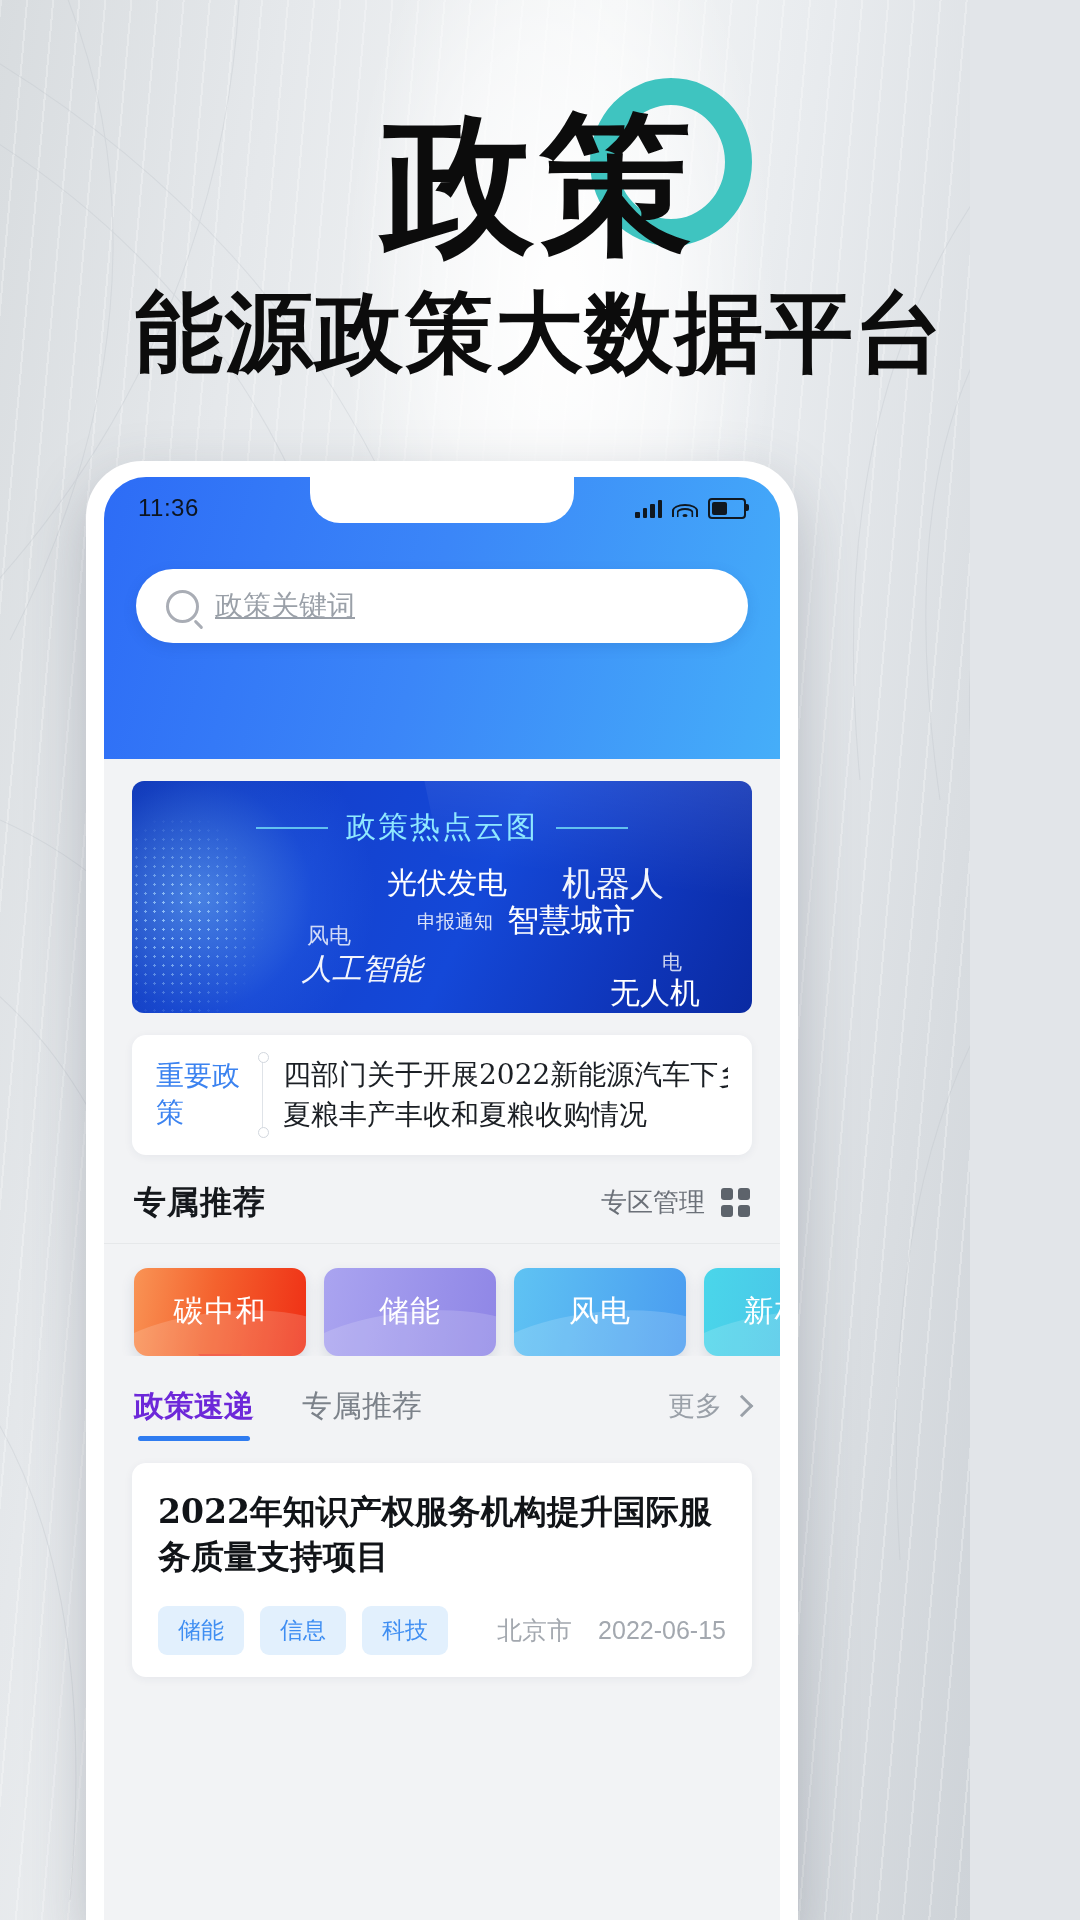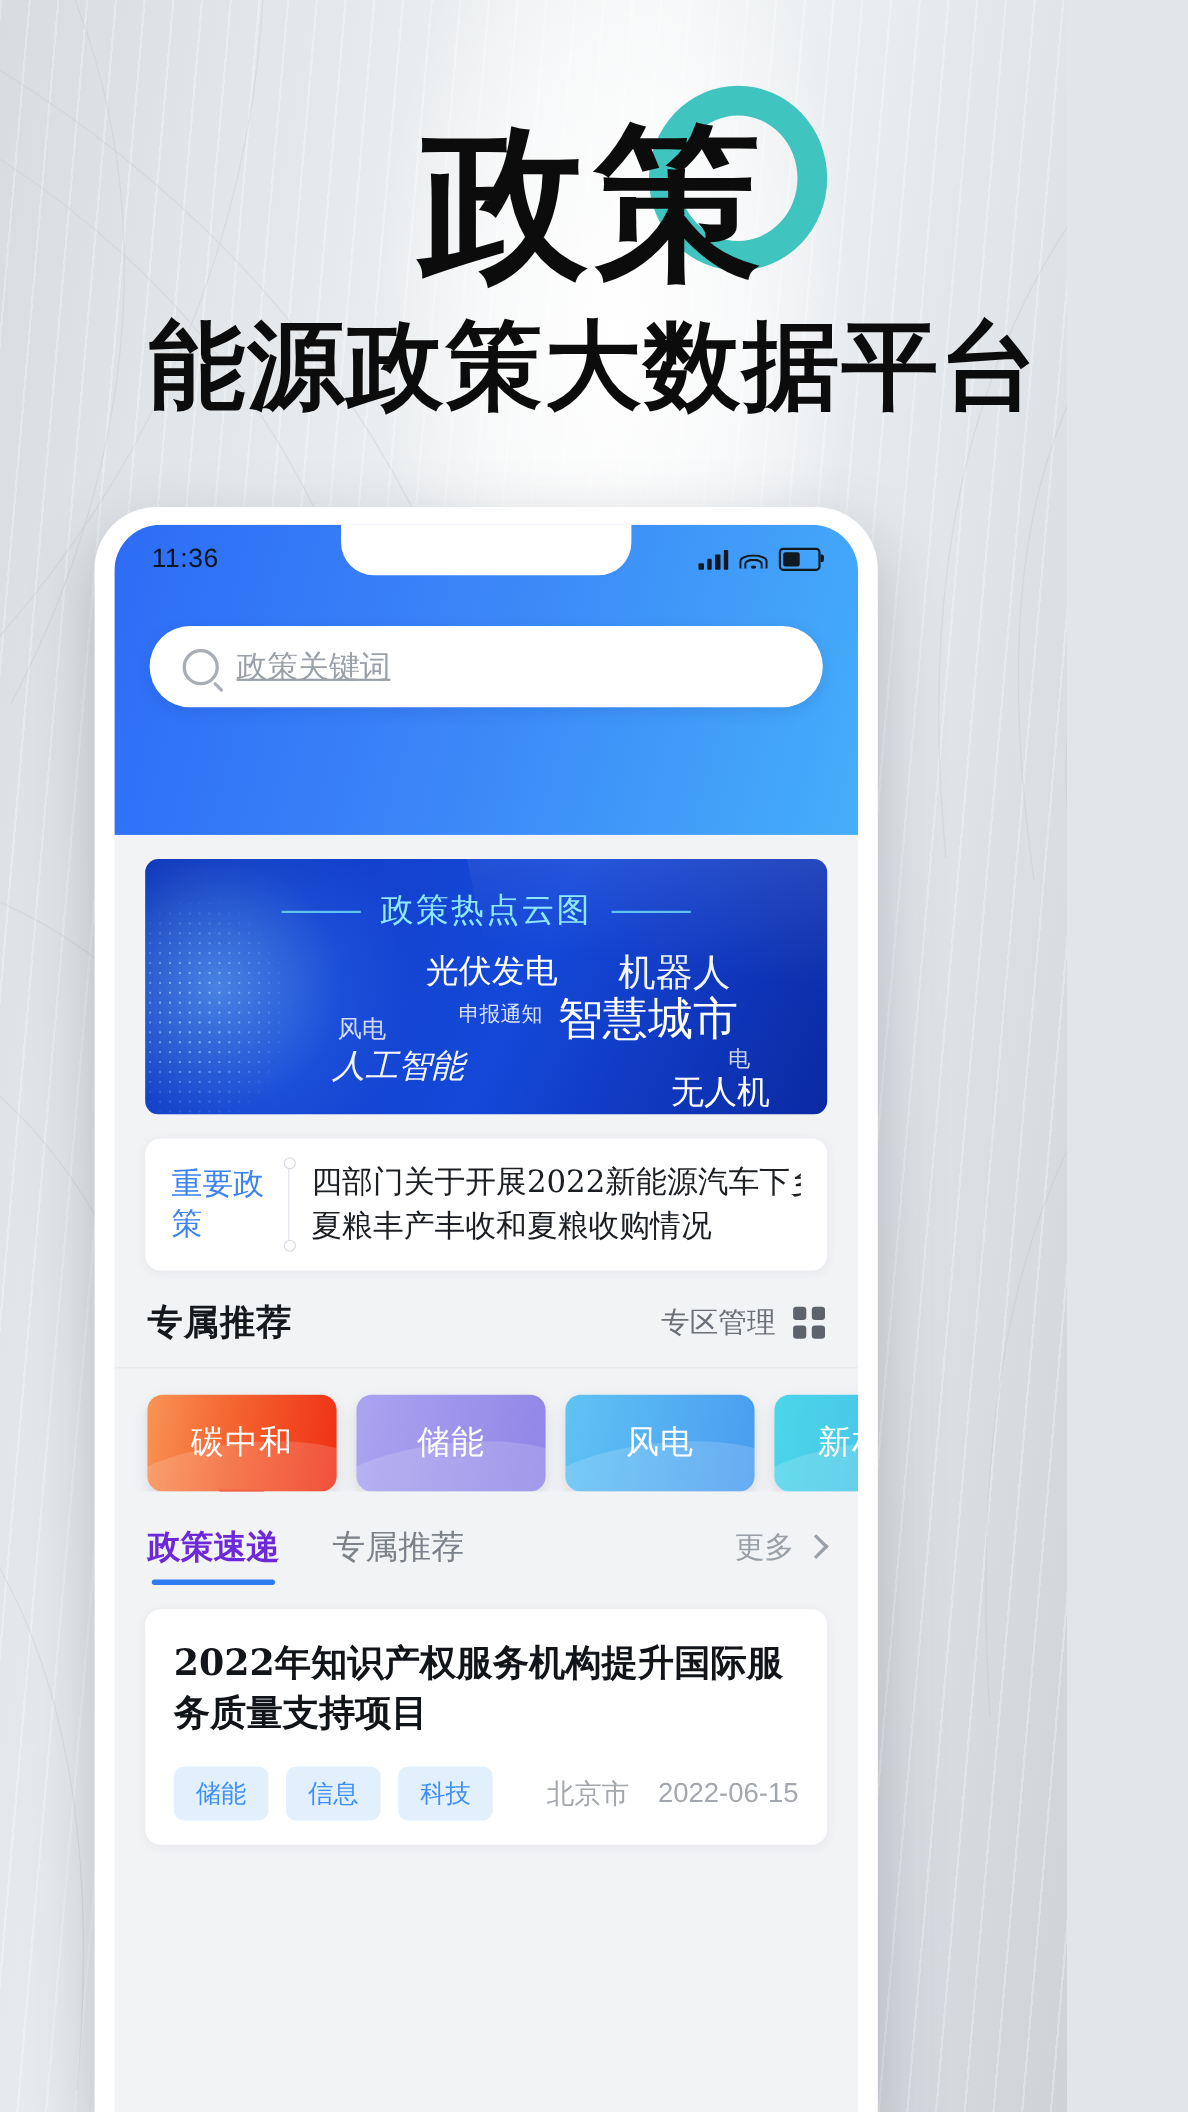--- a/index.html
+++ b/index.html
@@ -222,21 +222,21 @@
 
       <div class="cloud">
         <div class="glow"></div>
         <div class="dots"></div>
         <div class="sheen"></div>
         <div class="cloud-title"><span>政策热点云图</span></div>
         <div id="cloud-words">
             <span class="w" style="left: 255px; top: 82px; font-size: 30px; opacity: 1;">光伏发电</span>
             <span class="w" style="left: 430px; top: 80px; font-size: 34px; opacity: 0.95;">机器人</span>
             <span class="w" style="left: 285px; top: 128px; font-size: 19px; opacity: 0.85;">申报通知</span>
-            <span class="w" style="left: 375px; top: 118px; font-size: 41px; opacity: 1;">智慧城市</span>
+            <span class="w" style="left: 375px; top: 118px; font-size: 32px; opacity: 1;">智慧城市</span>
             <span class="w" style="left: 175px; top: 140px; font-size: 22px; opacity: 0.8;">风电</span>
             <span class="w" style="left: 170px; top: 168px; font-size: 30px; opacity: 0.95; font-style: italic;">人工智能</span>
             <span class="w" style="left: 530px; top: 168px; font-size: 20px; opacity: 0.8;">电</span>
             <span class="w" style="left: 478px; top: 192px; font-size: 30px; opacity: 1;">无人机</span>
           </div>
       </div>
 
       <div class="imp">
         <div class="imp-tag">重要政策</div>
         <div class="imp-div"></div>

